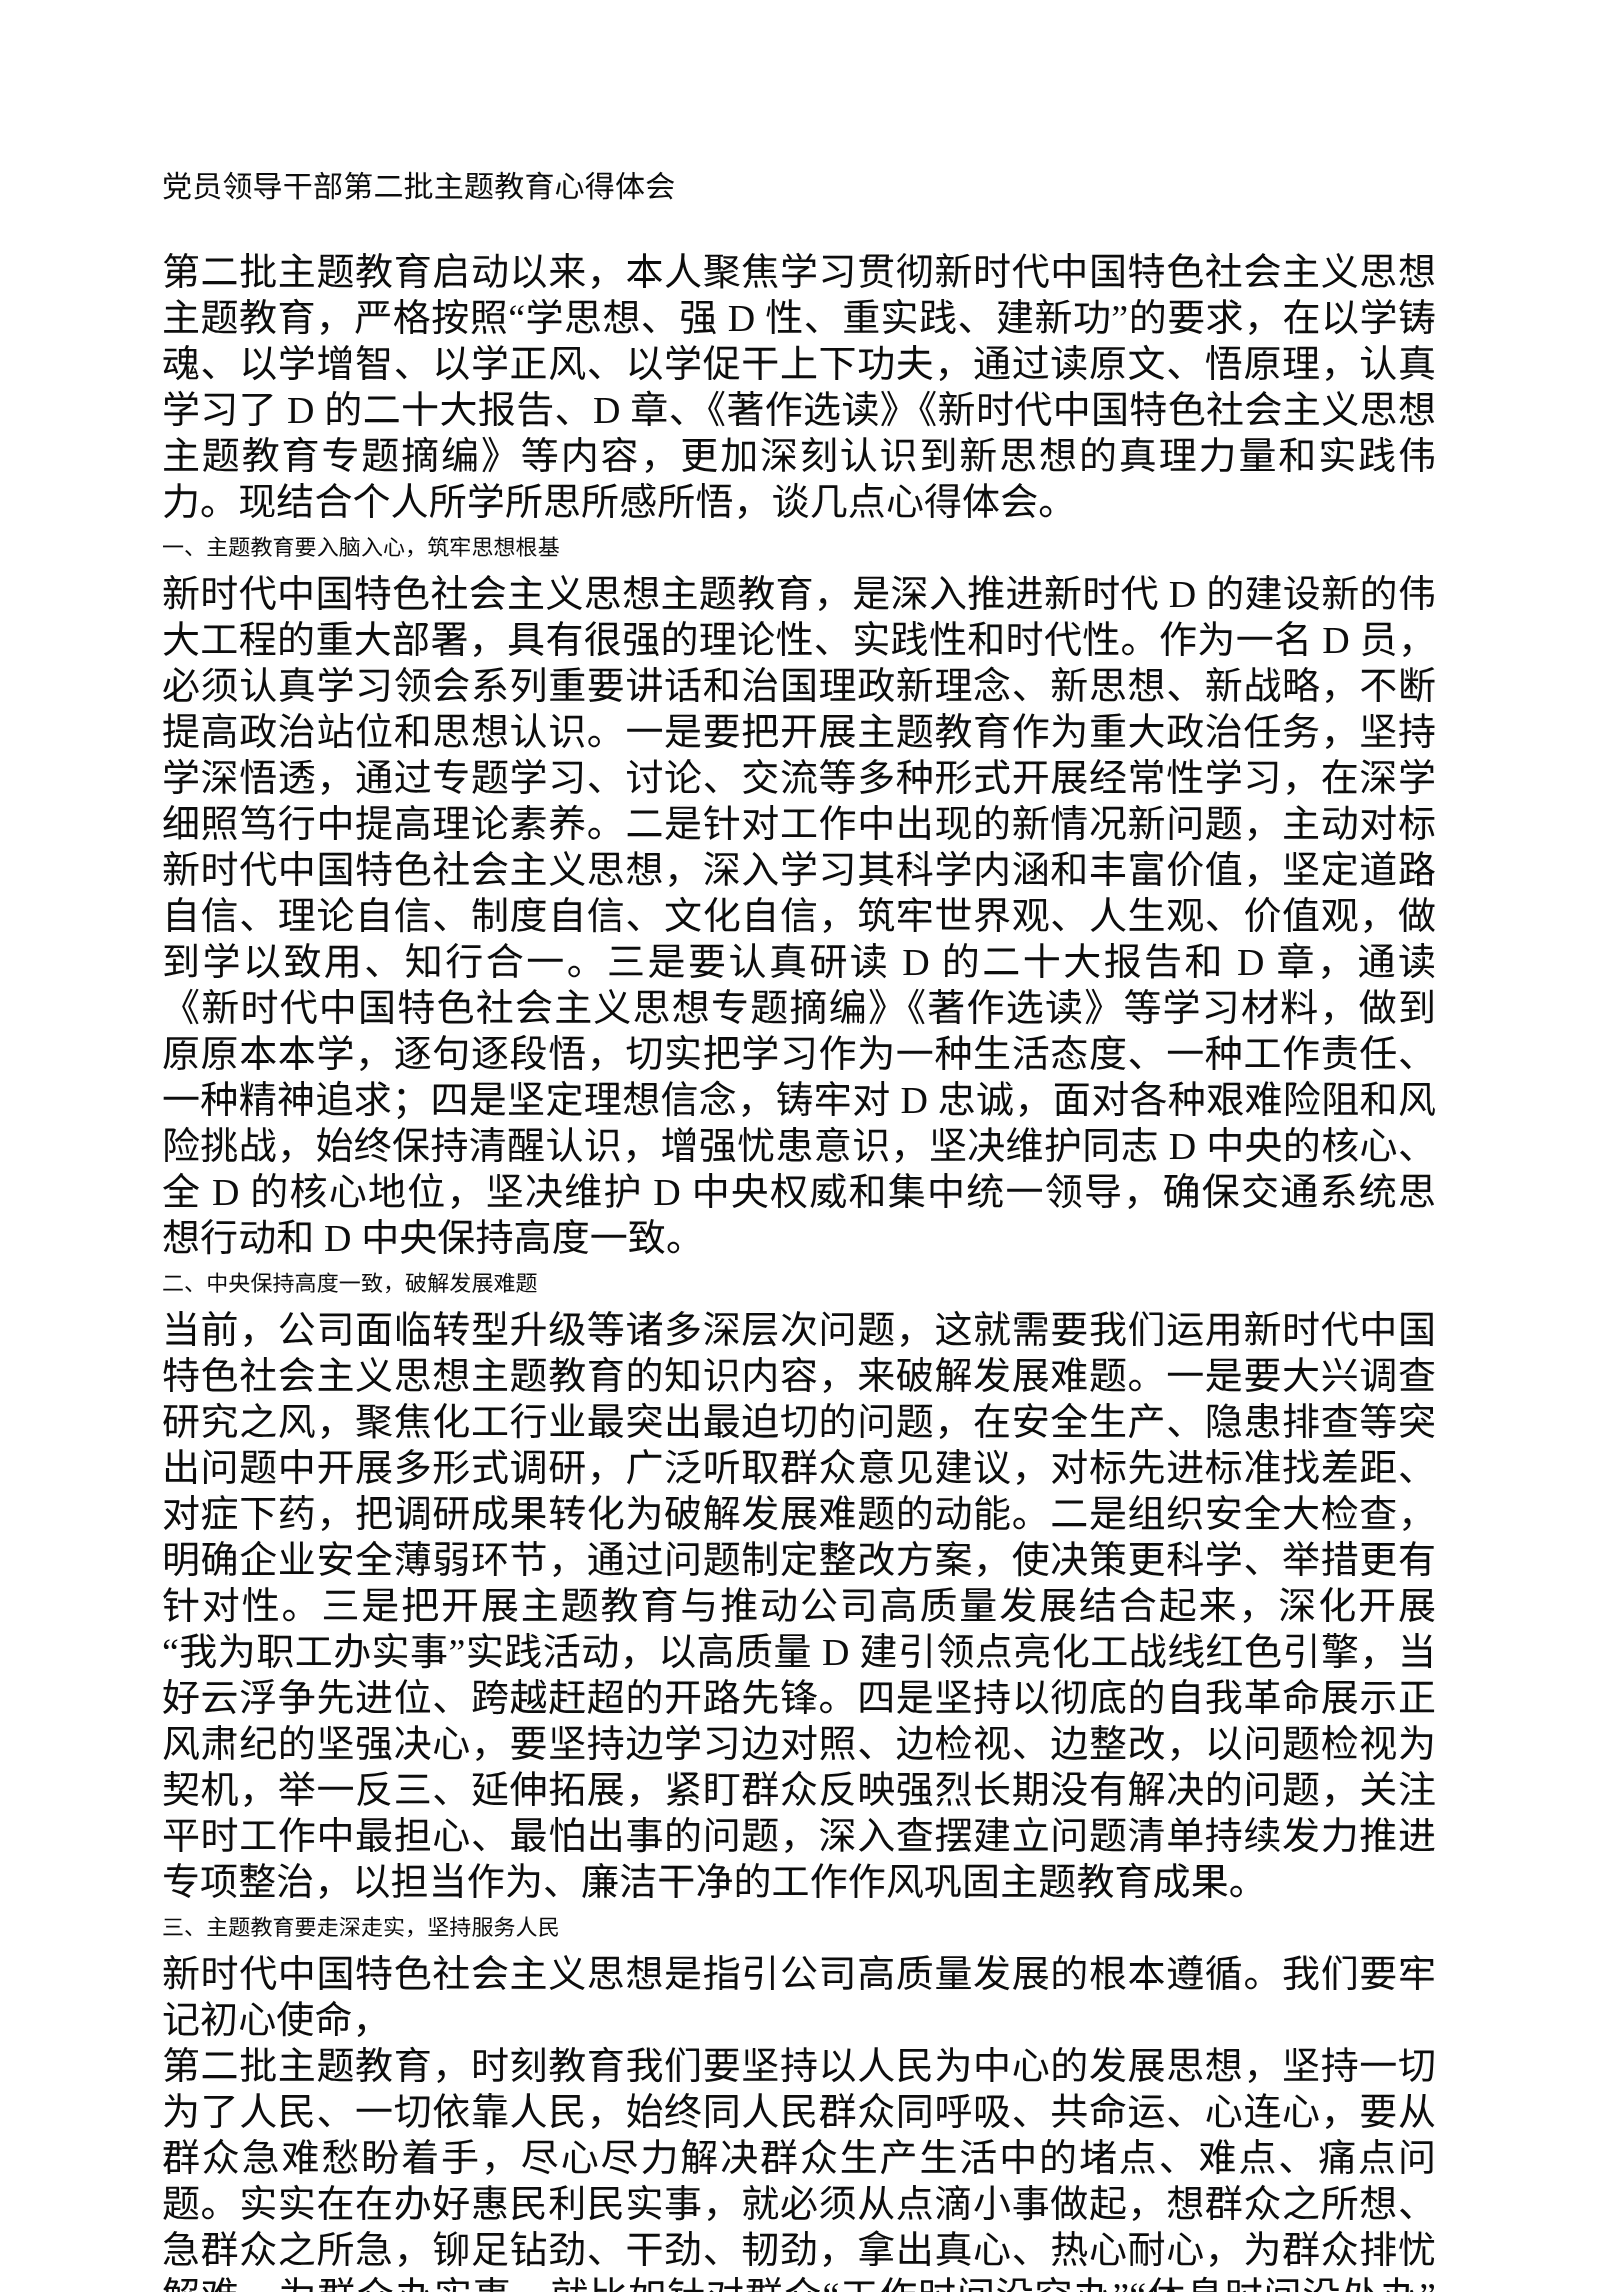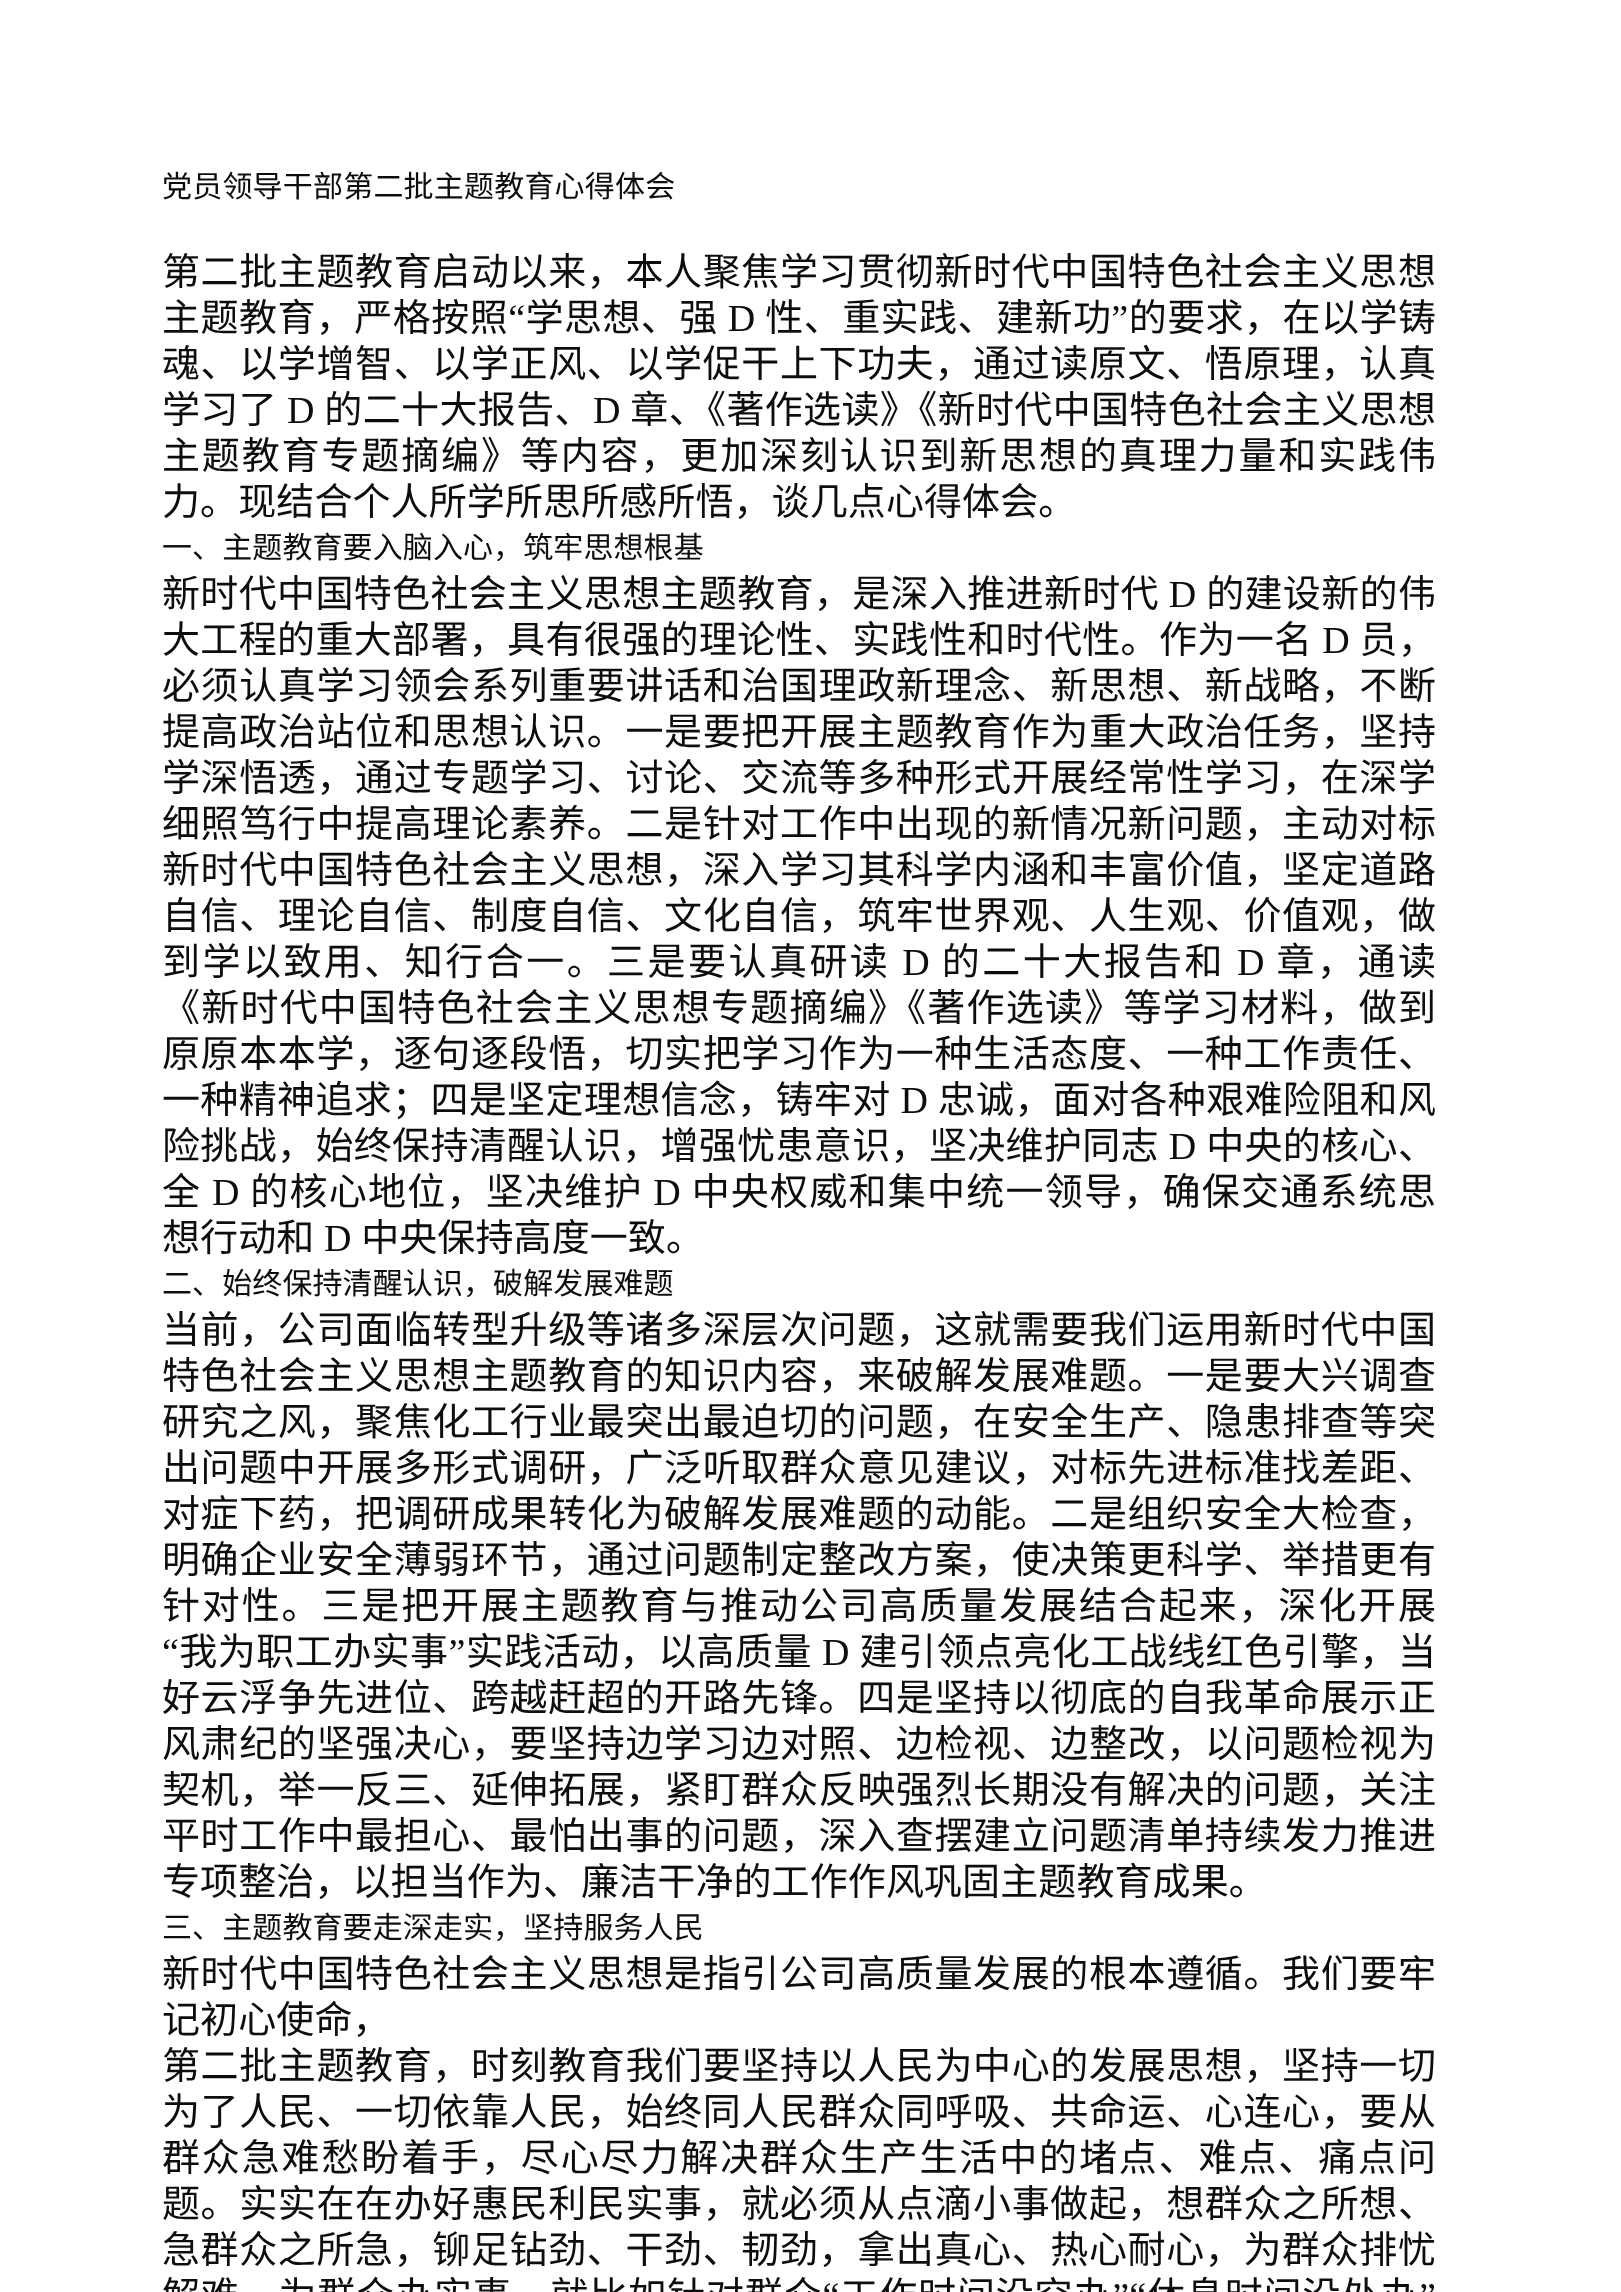--- a/index.html
+++ b/index.html
@@ -46,21 +46,21 @@
     text-align: justify;
     text-justify: inter-ideograph;
     text-indent: 0;
     letter-spacing: 0.1px;
     word-break: break-all;
   }
   .para + .para {
     margin-top: 0;
   }
   .heading {
-    font-size: 30px;
+    font-size: 22px;
     line-height: 46px;
     margin: 0;
     text-align: left;
     letter-spacing: 0.1px;
     font-weight: 400;
   }
   .lead {
     margin-top: 0;
   }
 </style>
@@ -71,21 +71,21 @@
   <div class="page-body">
 
     <h1 class="doc-title">党员领导干部第二批主题教育心得体会</h1>
 
     <p class="para lead">第二批主题教育启动以来，本人聚焦学习贯彻新时代中国特色社会主义思想主题教育，严格按照“学思想、强 D 性、重实践、建新功”的要求，在以学铸魂、以学增智、以学正风、以学促干上下功夫，通过读原文、悟原理，认真学习了 D 的二十大报告、D 章、《著作选读》《新时代中国特色社会主义思想主题教育专题摘编》等内容，更加深刻认识到新思想的真理力量和实践伟力。现结合个人所学所思所感所悟，谈几点心得体会。</p>
 
     <p class="heading">一、主题教育要入脑入心，筑牢思想根基</p>
 
     <p class="para">新时代中国特色社会主义思想主题教育，是深入推进新时代 D 的建设新的伟大工程的重大部署，具有很强的理论性、实践性和时代性。作为一名 D 员，必须认真学习领会系列重要讲话和治国理政新理念、新思想、新战略，不断提高政治站位和思想认识。一是要把开展主题教育作为重大政治任务，坚持学深悟透，通过专题学习、讨论、交流等多种形式开展经常性学习，在深学细照笃行中提高理论素养。二是针对工作中出现的新情况新问题，主动对标新时代中国特色社会主义思想，深入学习其科学内涵和丰富价值，坚定道路自信、理论自信、制度自信、文化自信，筑牢世界观、人生观、价值观，做到学以致用、知行合一。三是要认真研读 D 的二十大报告和 D 章，通读《新时代中国特色社会主义思想专题摘编》《著作选读》等学习材料，做到原原本本学，逐句逐段悟，切实把学习作为一种生活态度、一种工作责任、一种精神追求；四是坚定理想信念，铸牢对 D 忠诚，面对各种艰难险阻和风险挑战，始终保持清醒认识，增强忧患意识，坚决维护同志 D 中央的核心、全 D 的核心地位，坚决维护 D 中央权威和集中统一领导，确保交通系统思想行动和 D 中央保持高度一致。</p>
 
-    <p class="heading">二、始终保持清醒认识，破解发展难题</p>
+    <p class="heading">二、中央保持高度一致，破解发展难题</p>
 
     <p class="para">当前，公司面临转型升级等诸多深层次问题，这就需要我们运用新时代中国特色社会主义思想主题教育的知识内容，来破解发展难题。一是要大兴调查研究之风，聚焦化工行业最突出最迫切的问题，在安全生产、隐患排查等突出问题中开展多形式调研，广泛听取群众意见建议，对标先进标准找差距、对症下药，把调研成果转化为破解发展难题的动能。二是组织安全大检查，明确企业安全薄弱环节，通过问题制定整改方案，使决策更科学、举措更有针对性。三是把开展主题教育与推动公司高质量发展结合起来，深化开展“我为职工办实事”实践活动，以高质量 D 建引领点亮化工战线红色引擎，当好云浮争先进位、跨越赶超的开路先锋。四是坚持以彻底的自我革命展示正风肃纪的坚强决心，要坚持边学习边对照、边检视、边整改，以问题检视为契机，举一反三、延伸拓展，紧盯群众反映强烈长期没有解决的问题，关注平时工作中最担心、最怕出事的问题，深入查摆建立问题清单持续发力推进专项整治，以担当作为、廉洁干净的工作作风巩固主题教育成果。</p>
 
     <p class="heading">三、主题教育要走深走实，坚持服务人民</p>
 
     <p class="para">新时代中国特色社会主义思想是指引公司高质量发展的根本遵循。我们要牢记初心使命，</p>
 
     <p class="para">第二批主题教育，时刻教育我们要坚持以人民为中心的发展思想，坚持一切为了人民、一切依靠人民，始终同人民群众同呼吸、共命运、心连心，要从群众急难愁盼着手，尽心尽力解决群众生产生活中的堵点、难点、痛点问题。实实在在办好惠民利民实事，就必须从点滴小事做起，想群众之所想、急群众之所急，铆足钻劲、干劲、韧劲，拿出真心、热心耐心，为群众排忧解难，为群众办实事，就比如针对群众“工作时间没空办”“休息时间没处办”的难题，最大限度满足群众办事需求。我们要以实际行动践行为民服务宗旨，不断增强人民群众的获得感、幸福感、安全感，努力让人民群众在公司高质量发展中获得更多实惠。</p>
 
   </div>

